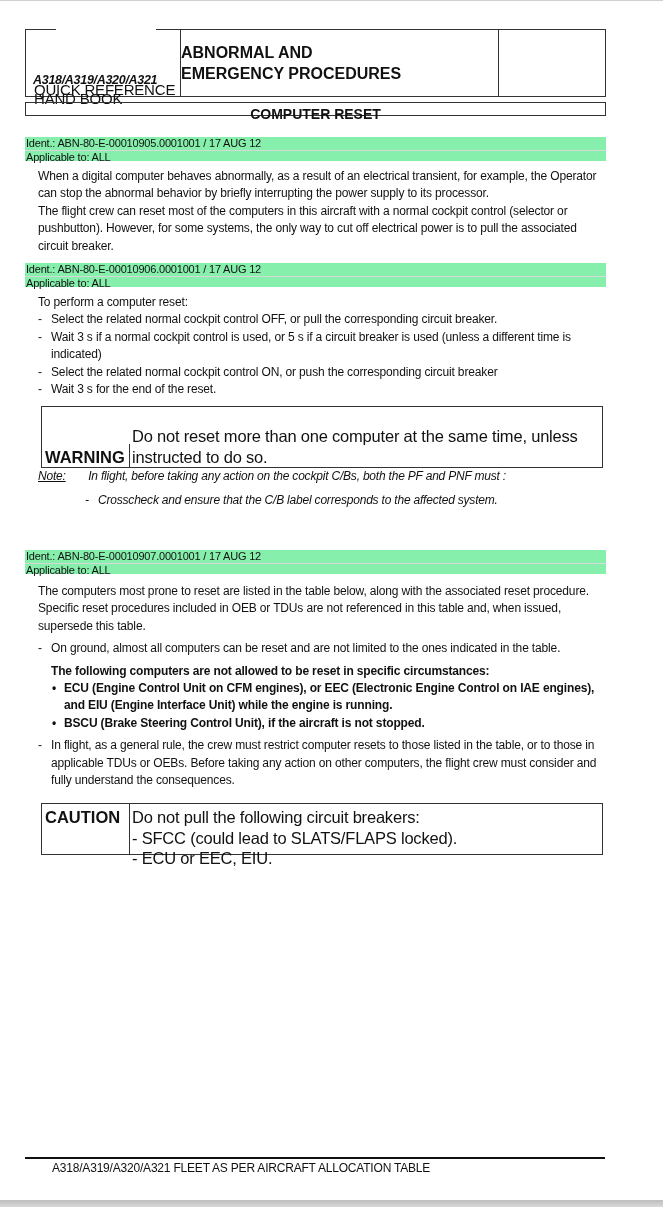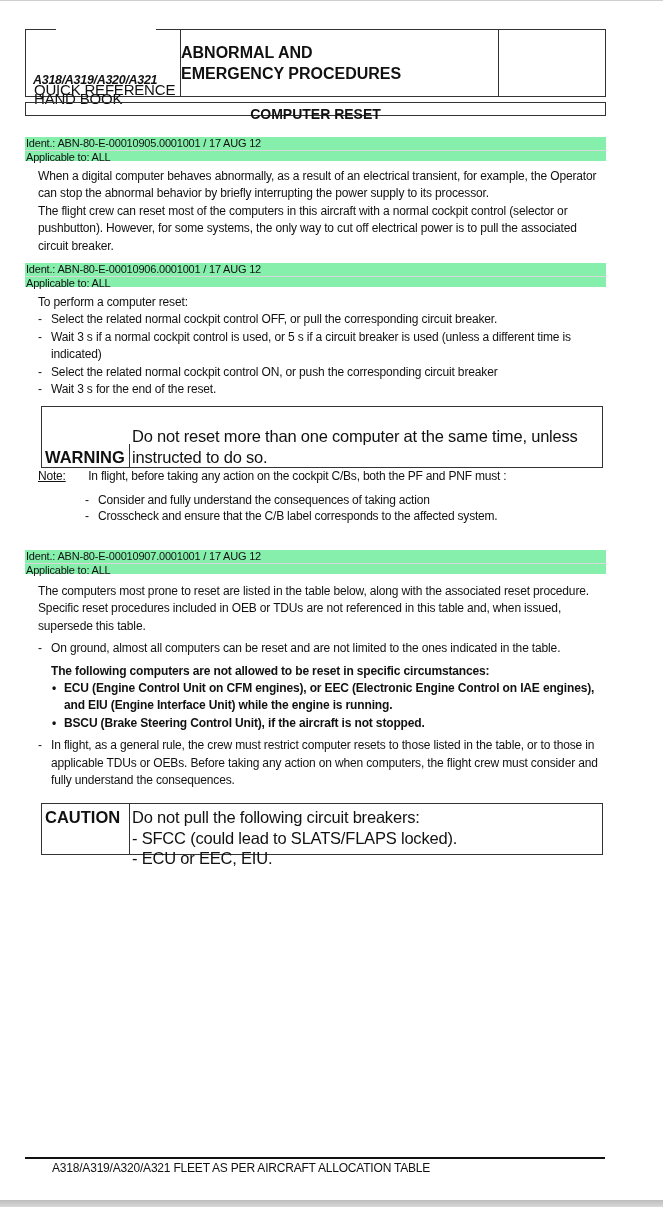--- a/index.html
+++ b/index.html
@@ -32,21 +32,21 @@
   .para { position: absolute; left: 38px; width: 572px; font-size: 12px; line-height: 17.4px; letter-spacing: -0.15px; }
   .para p { margin: 0; }
   .dash { position: relative; padding-left: 13px; }
   .dash::before { content: "-"; position: absolute; left: 0; }
   .bullet { position: relative; padding-left: 13px; }
   .bullet::before { content: "\2022"; position: absolute; left: 1px; }
   
   .box { position: absolute; left: 41px; width: 562px; border: 1.5px solid #333; box-sizing: border-box; display: flex; }
   .box-label { width: 88px; border-right: 1.5px solid #333; box-sizing: border-box; font-weight: bold; font-size: 16.5px; padding: 3px 0 0 3px; line-height: 20px; }
   .box-body { flex: 1; font-size: 16.5px; line-height: 20.5px; padding: 3px 0 0 2px; letter-spacing: -0.2px; }
-  .note { position: absolute; left: 38px; width: 570px; font-size: 12px; line-height: 16px; letter-spacing: -0.2px; }
+  .note { position: absolute; left: 38px; width: 570px; font-style: italic; font-size: 12px; line-height: 16px; letter-spacing: -0.2px; }
   .note-label { text-decoration: underline; display: inline-block; width: 47px; }
   .note-items { position: absolute; left: 46px; top: 24px; }
   .note-items div { position: relative; padding-left: 14px; }
   .note-items div::before { content: "-"; position: absolute; left: 1px; }
   .footer-rule { position: absolute; left: 25px; top: 1157px; width: 580px; height: 1.5px; background: #111; }
   .footer-text { position: absolute; left: 52px; top: 1161px; font-size: 12px; line-height: 14px; letter-spacing: -0.2px; }
 </style>
 </head>
 <body>
 
@@ -89,38 +89,37 @@
 
 <div class="box" style="top:406px;height:62px;align-items:flex-end;">
   <div class="box-label">WARNING</div>
   <div class="box-body">Do not reset more than one computer at the same time, unless instructed to do so.</div>
 </div>
 
 <div class="note" style="top:468px;">
   <span class="note-label">Note:</span>
   <span>In flight, before taking any action on the cockpit C/Bs, both the PF and PNF must :</span>
   <div class="note-items">
-    <div>Consider and fully understand the consequences of taking action</div>
     <div>Crosscheck and ensure that the C/B label corresponds to the affected system.</div>
   </div>
 </div>
 
 <div class="ident" style="top:550px;">
   <div class="l1">Ident.: ABN-80-E-00010907.0001001 / 17 AUG 12</div>
   <div class="l2">Applicable to: ALL</div>
 </div>
 <div class="para" style="top:583px;">
   <p>The computers most prone to reset are listed in the table below, along with the associated reset procedure. Specific reset procedures included in OEB or TDUs are not referenced in this table and, when issued, supersede this table.</p>
   <p class="dash" style="margin-top:5px;">On ground, almost all computers can be reset and are not limited to the ones indicated in the table.</p>
   <div style="padding-left:13px;margin-top:5px;font-weight:bold;">
     <p>The following computers are not allowed to be reset in specific circumstances:</p>
     <p class="bullet">ECU (Engine Control Unit on CFM engines), or EEC (Electronic Engine Control on IAE engines), and EIU (Engine Interface Unit) while the engine is running.</p>
     <p class="bullet">BSCU (Brake Steering Control Unit), if the aircraft is not stopped.</p>
   </div>
-  <p class="dash" style="margin-top:5px;">In flight, as a general rule, the crew must restrict computer resets to those listed in the table, or to those in applicable TDUs or OEBs. Before taking any action on when computers, the flight crew must consider and fully understand the consequences.</p>
+  <p class="dash" style="margin-top:5px;">In flight, as a general rule, the crew must restrict computer resets to those listed in the table, or to those in applicable TDUs or OEBs. Before taking any action on other computers, the flight crew must consider and fully understand the consequences.</p>
 </div>
 
 <div class="box" style="top:803px;height:52px;">
   <div class="box-label">CAUTION</div>
   <div class="box-body">
     <div>Do not pull the following circuit breakers:</div>
     <div>-  SFCC (could lead to SLATS/FLAPS locked).</div>
     <div>-  ECU or EEC, EIU.</div>
   </div>
 </div>

